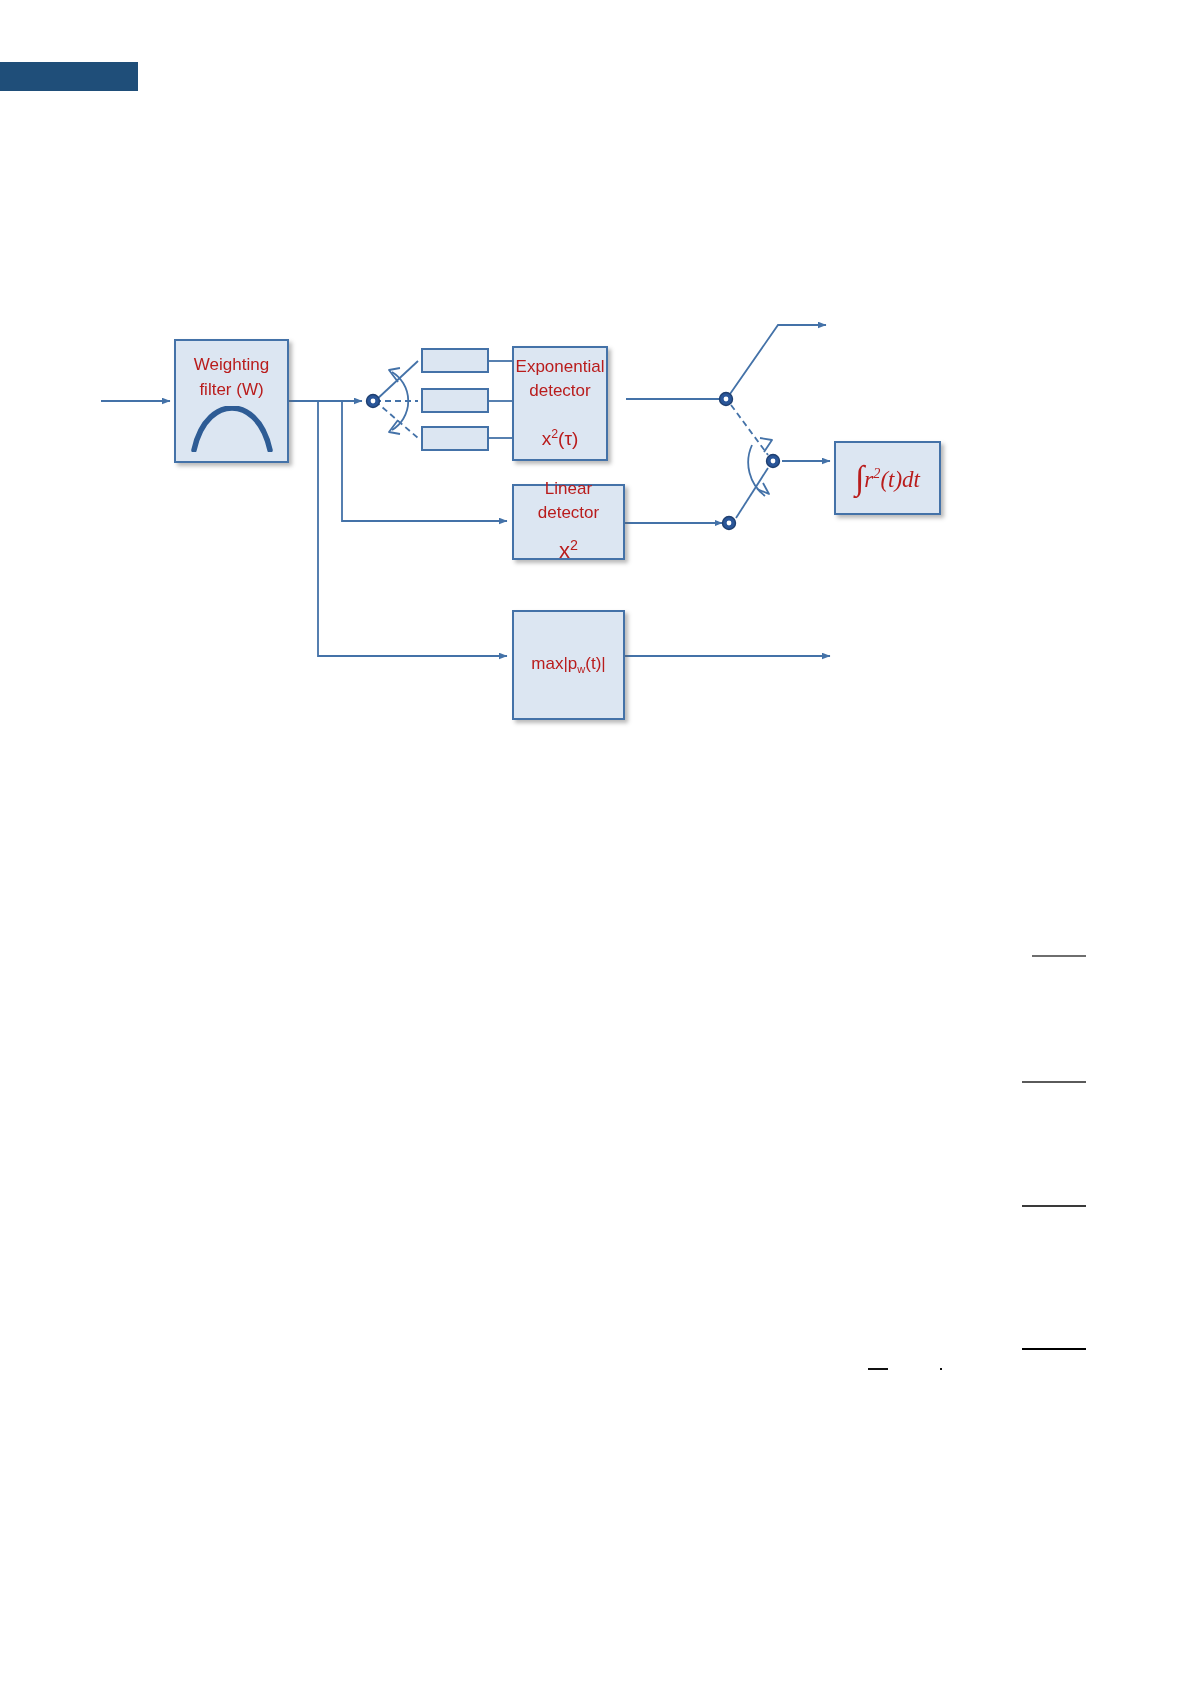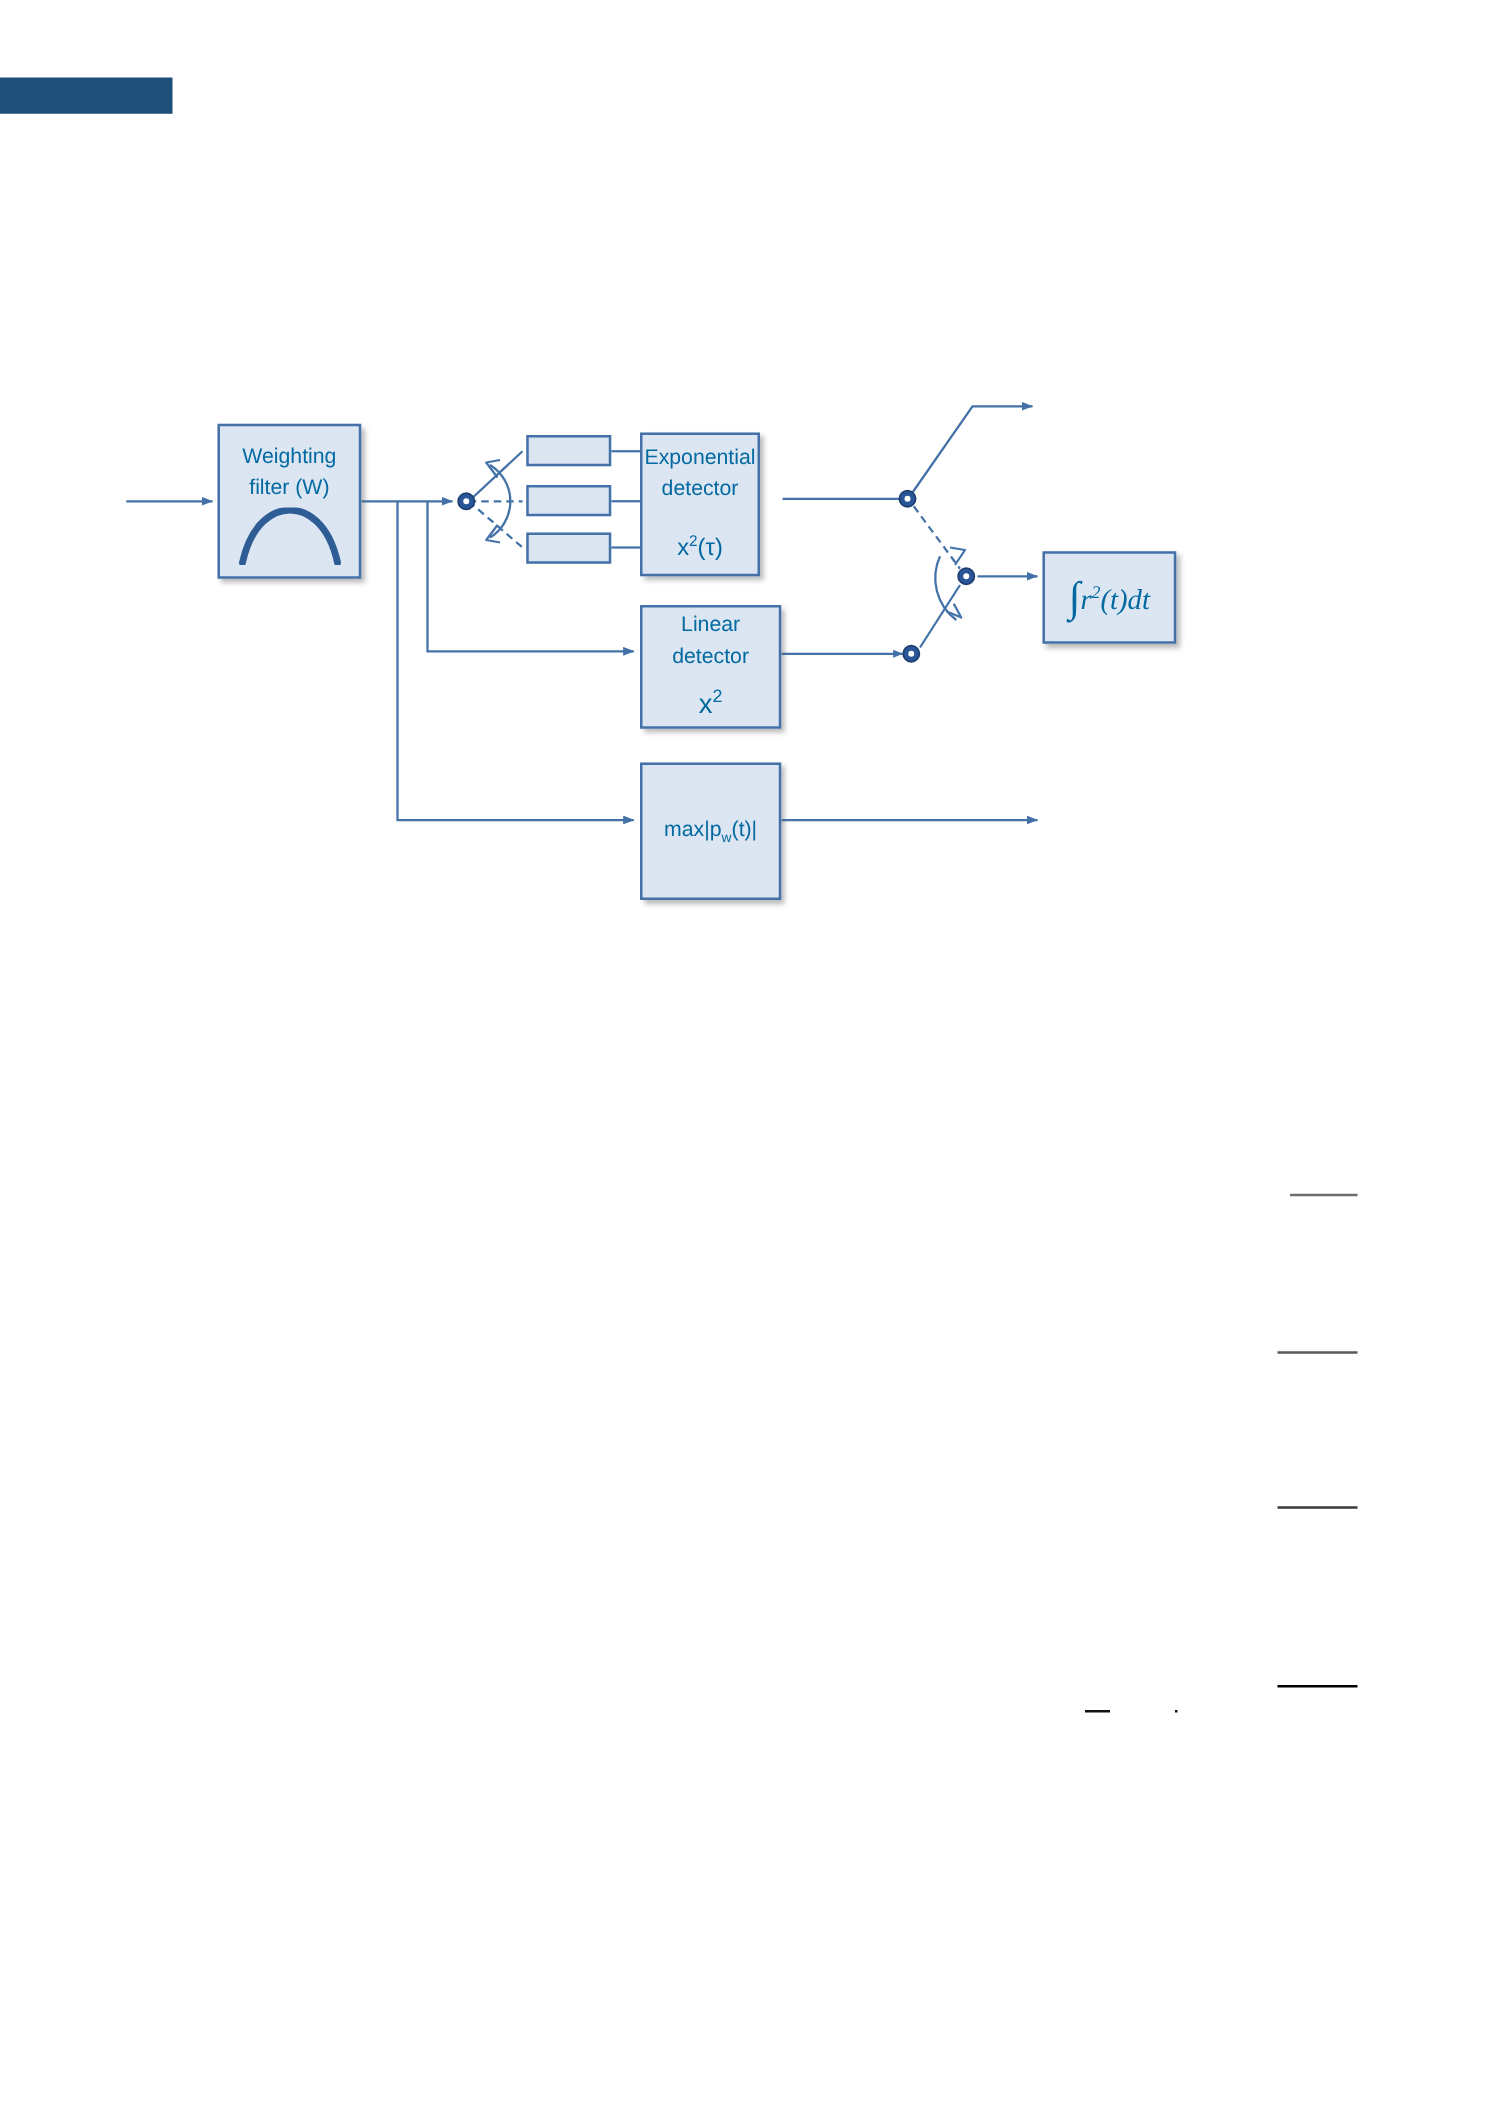--- a/index.html
+++ b/index.html
@@ -42,21 +42,21 @@
   .block {
     position: absolute;
     box-sizing: border-box;
     background: #dce6f2;
     border: 2px solid #4472a8;
     box-shadow: 3px 3px 4px rgba(100,100,100,0.45);
     display: flex;
     flex-direction: column;
     align-items: center;
     justify-content: center;
-    color: #0369a1;
+    color: #b91c1c;
     font-family: "Liberation Sans", sans-serif;
     font-size: 17px;
     line-height: 1.45;
     text-align: center;
   }
   .block .ln { display: block; white-space: nowrap; }
 
   .small-block {
     position: absolute;
     box-sizing: border-box;
@@ -86,21 +86,21 @@
     width: 96px;
     height: 115px;
   }
   #exponential-detector .formula { margin-top: 21px; font-size: 19px; }
 
   
   #linear-detector {
     left: 512px;
     top: 484px;
     width: 113px;
-    height: 99px;
+    height: 76px;
   }
   #linear-detector .formula { margin-top: 9px; font-size: 22px; }
 
   
   #max-block {
     left: 512px;
     top: 610px;
     width: 113px;
     height: 110px;
     font-size: 17px;

